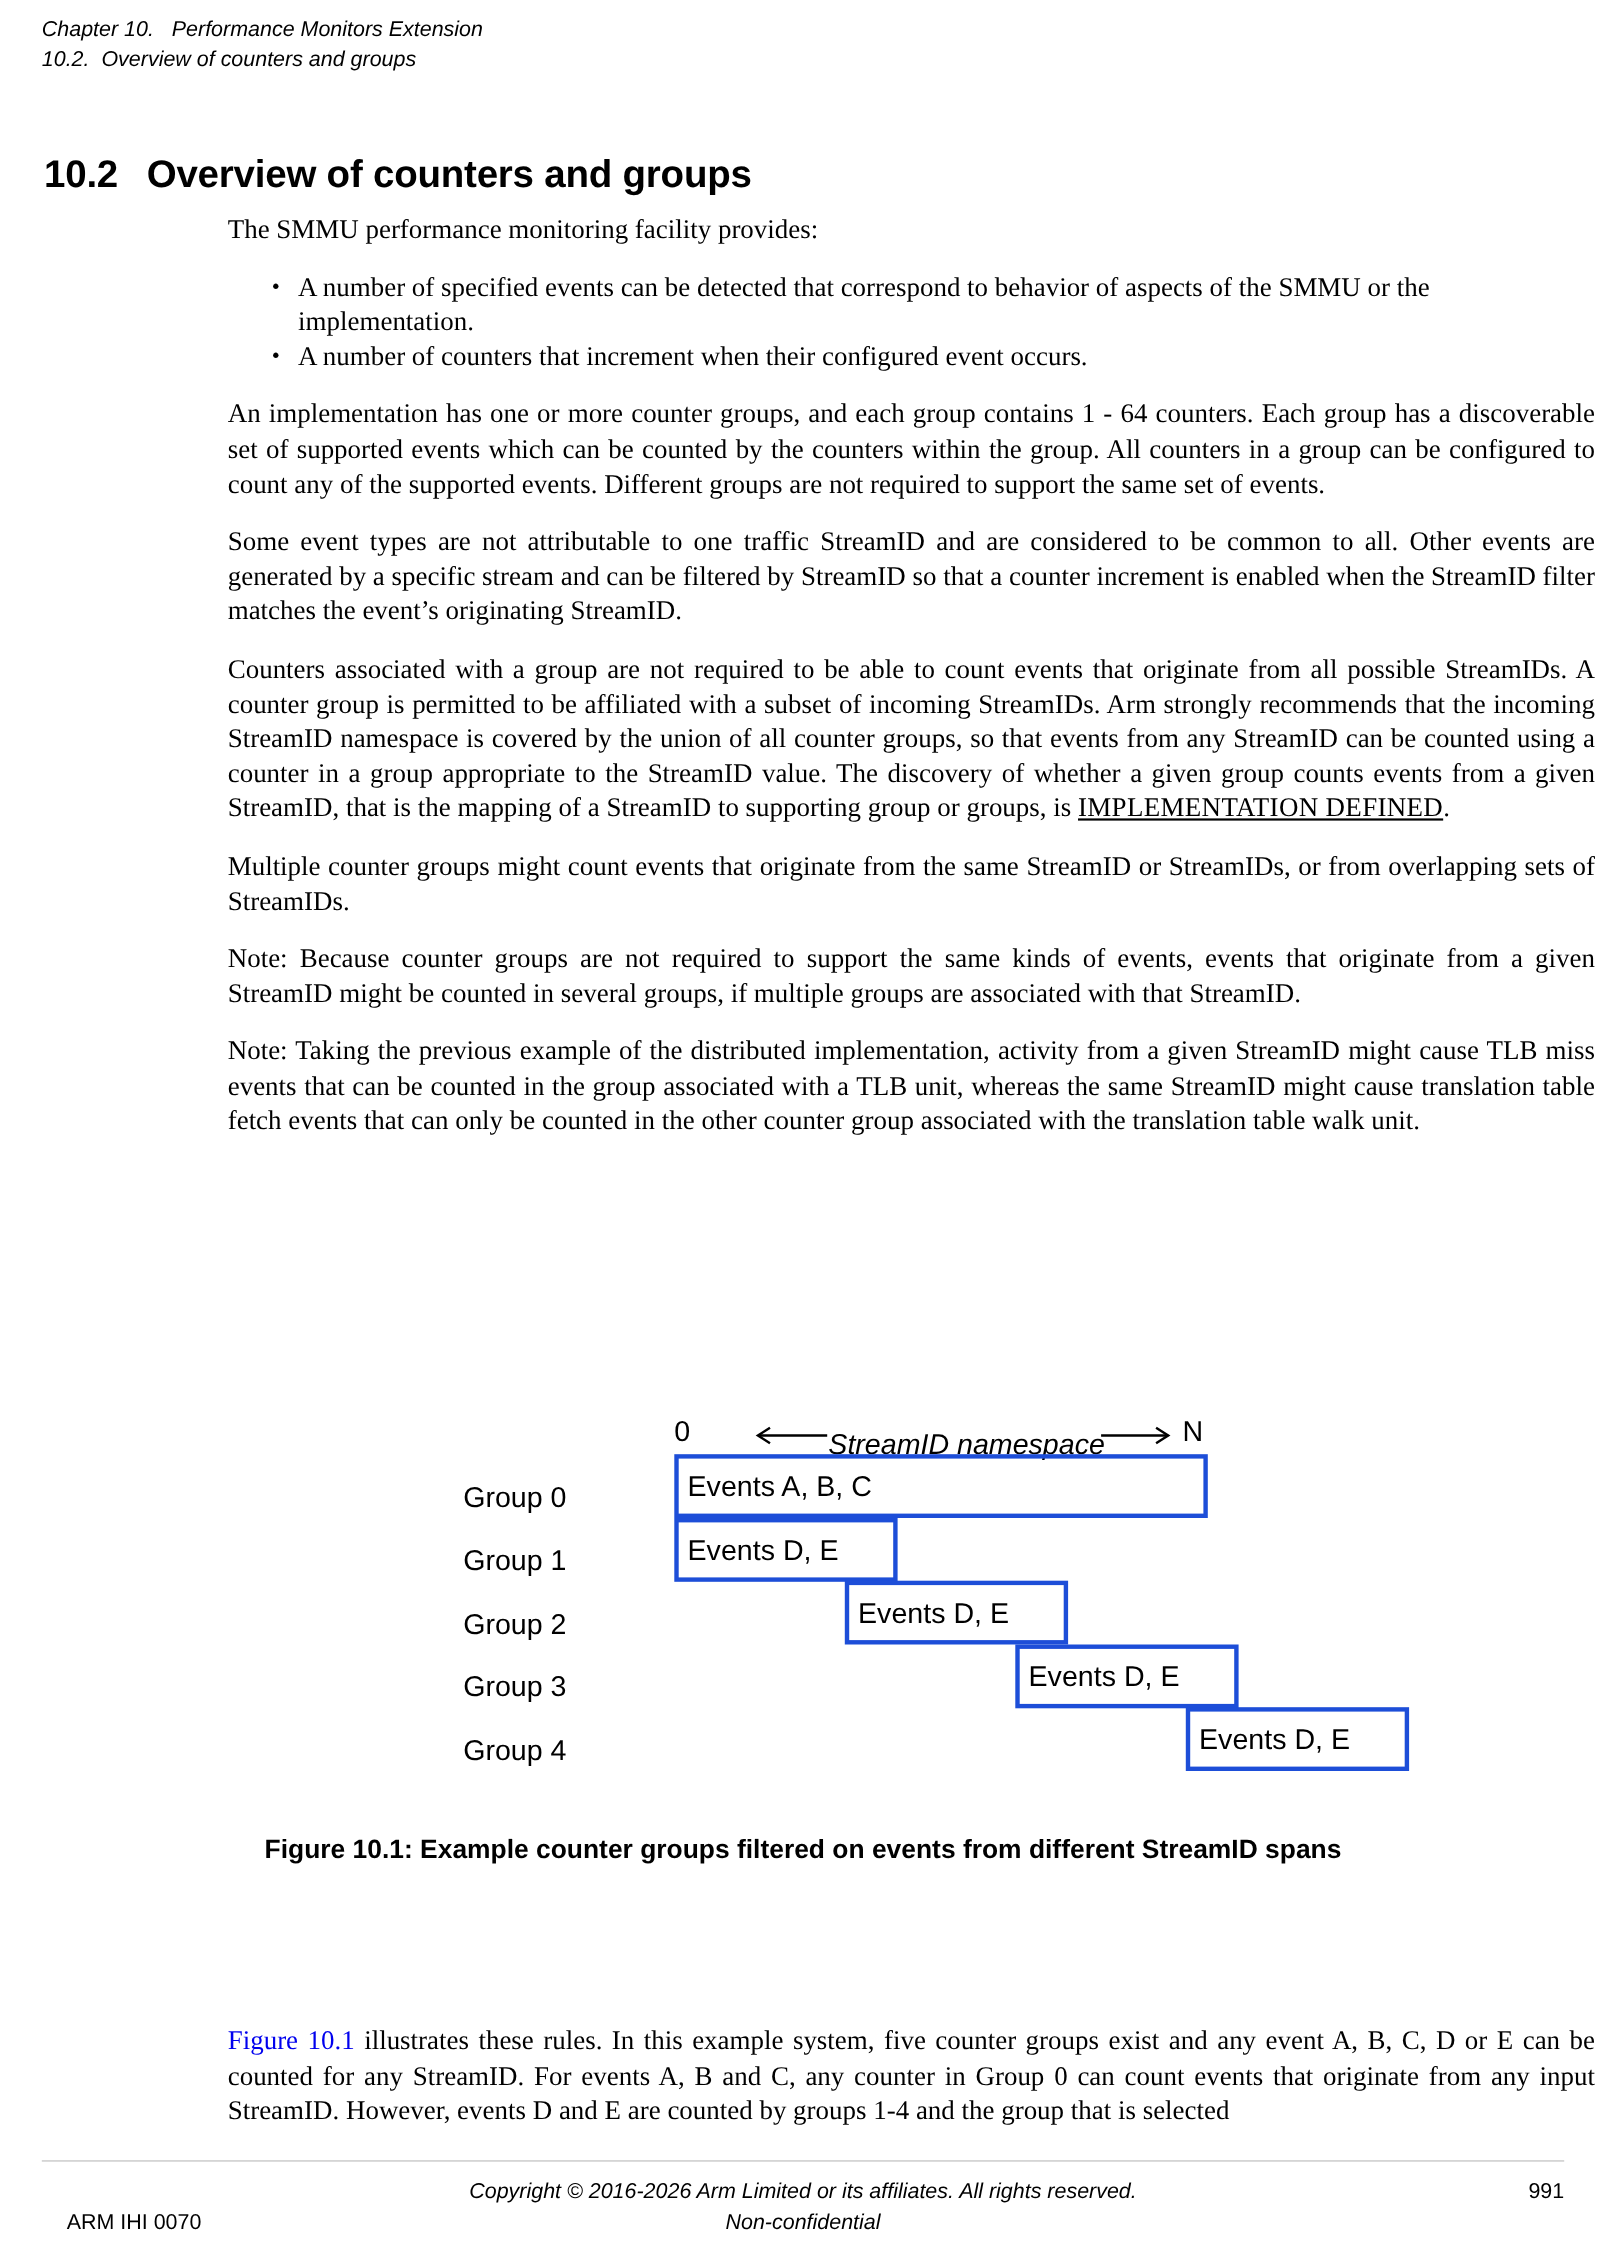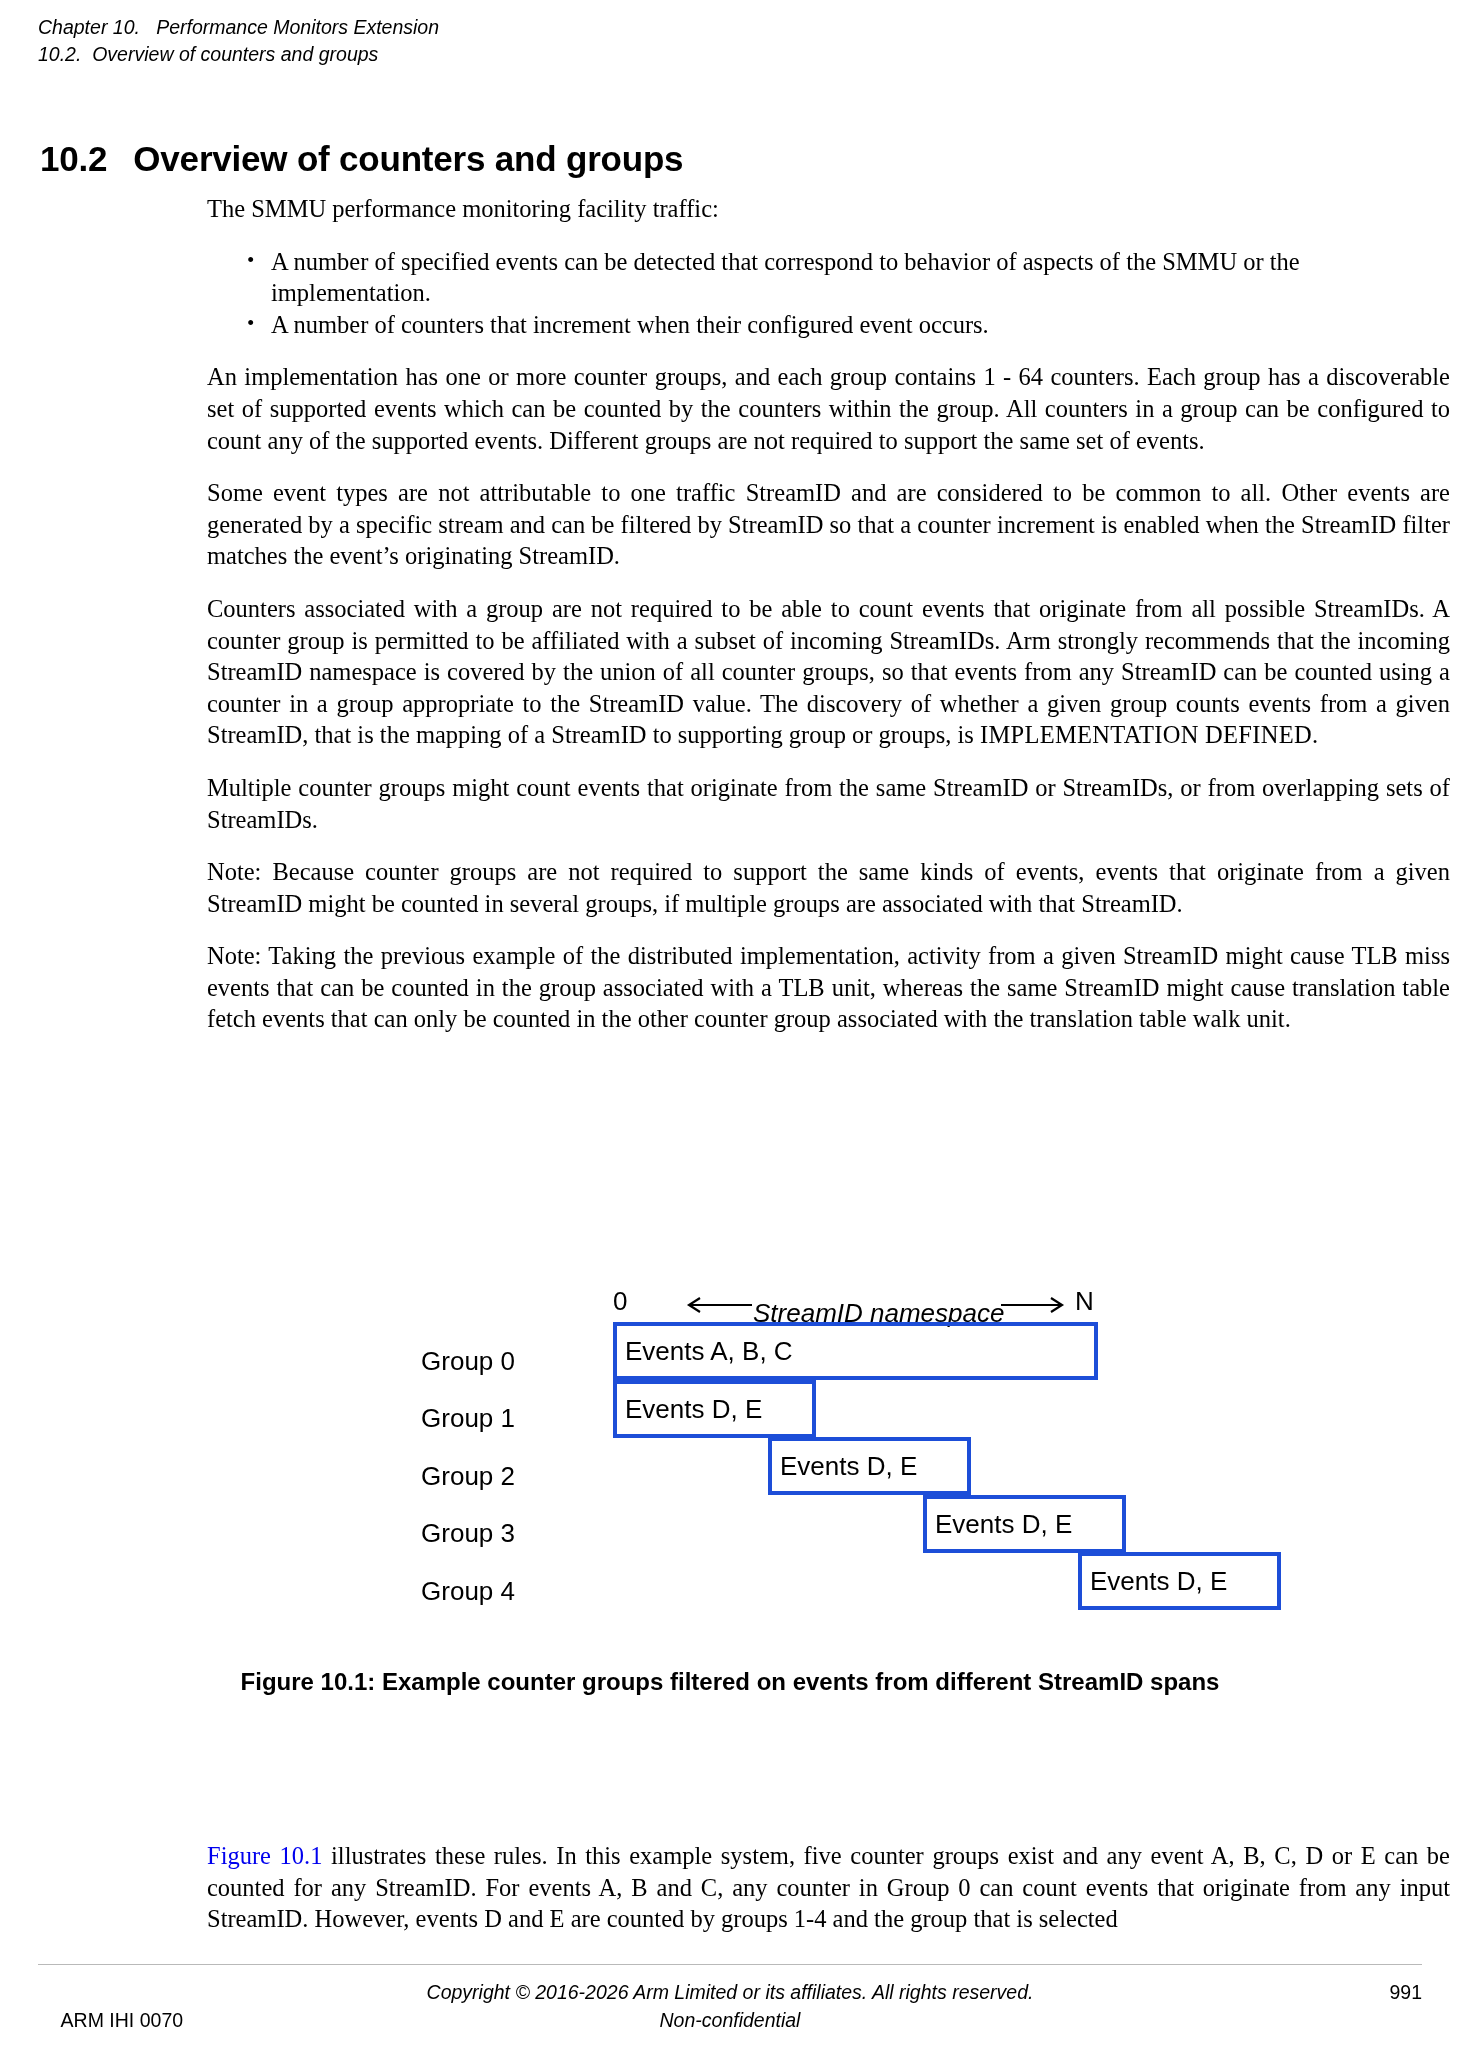--- a/index.html
+++ b/index.html
@@ -74,20 +74,21 @@
   ul.bullets li::before {
     content: "\2022";
     position: absolute;
     left: 0;
     top: -1px;
     font-size: 21px;
   }
   .smallcaps {
     font-variant: small-caps;
     letter-spacing: 0.3px;
+    text-decoration: underline;
   }
   a.xref {
     color: #0000ee;
     text-decoration: none;
   }
 
   
   .figure-wrap {
     position: absolute;
     left: 0;
@@ -200,21 +201,21 @@
 
 <div class="page-header">
   <div class="hdr-line">Chapter 10.   Performance Monitors Extension</div>
   <div class="hdr-line">10.2.  Overview of counters and groups</div>
 </div>
 
 <h1 class="section-title"><span class="num">10.2</span><span>Overview of counters and groups</span></h1>
 
 <div class="body-col">
 
-  <p class="para">The SMMU performance monitoring facility traffic:</p>
+  <p class="para">The SMMU performance monitoring facility provides:</p>
 
   <ul class="bullets">
     <li>A number of specified events can be detected that correspond to behavior of aspects of the SMMU or the implementation.</li>
     <li>A number of counters that increment when their configured event occurs.</li>
   </ul>
 
   <p class="para">An implementation has one or more counter groups, and each group contains 1 - 64 counters. Each group has a discoverable set of supported events which can be counted by the counters within the group. All counters in a group can be configured to count any of the supported events. Different groups are not required to support the same set of events.</p>
 
 
 

